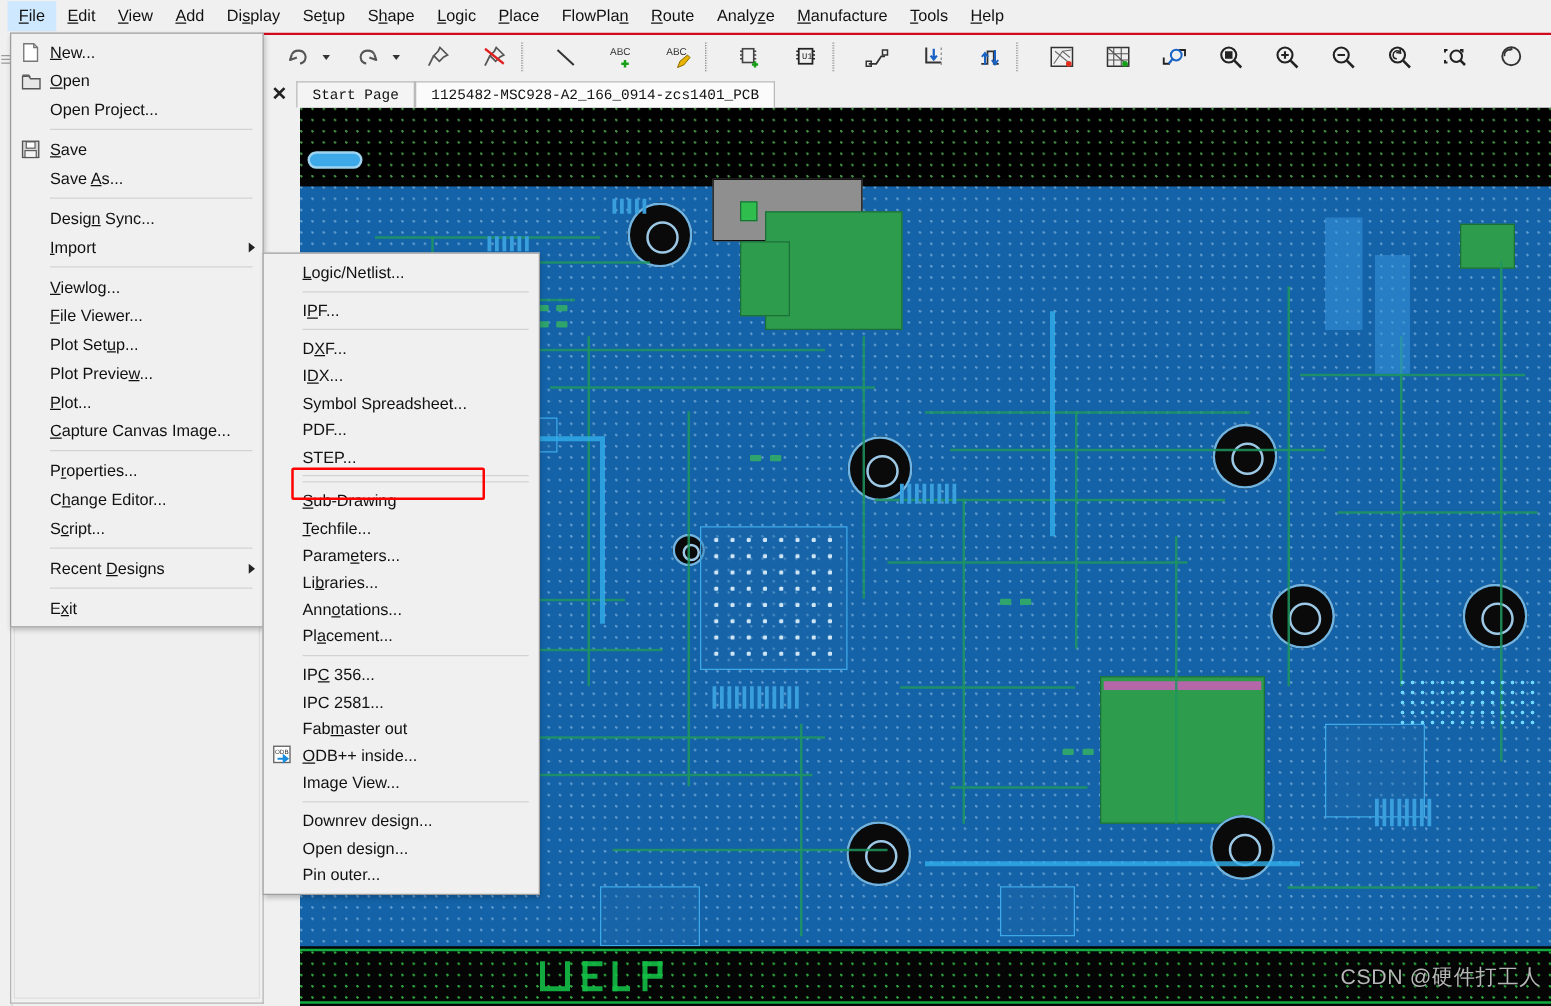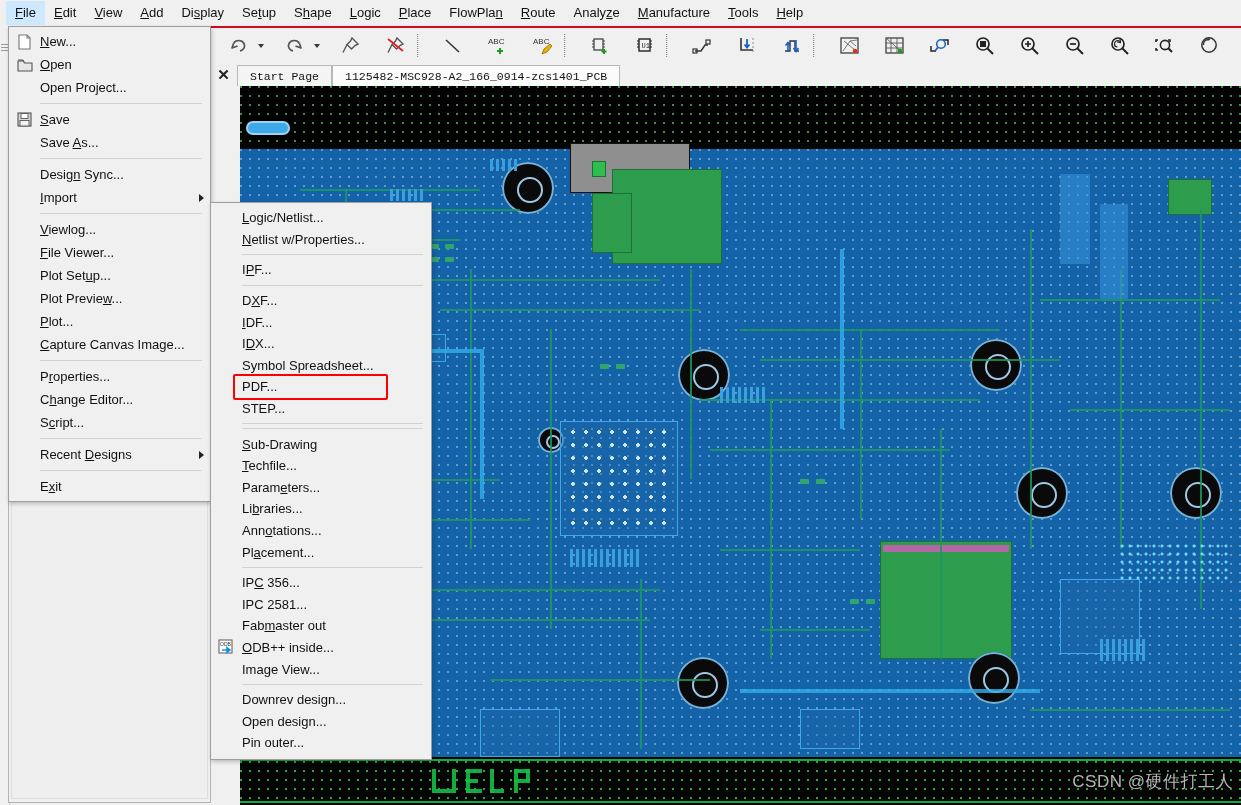--- a/index.html
+++ b/index.html
@@ -851,40 +851,30 @@
         <div style="width: 18px;"></div>
       </div>
     </div>
 
   <div id="submenu">
       <div class="mrow">
         <div class="micon"></div>
         <div class="mlabel"><u class="akey">L</u>ogic/Netlist...</div>
         <div style="width: 18px;"></div>
       </div>
-      <div class="mrow">
-        <div class="micon"></div>
-        <div class="mlabel"><u class="akey">N</u>etlist w/Properties...</div>
-        <div style="width: 18px;"></div>
-      </div>
       <div class="msep"></div>
       <div class="mrow">
         <div class="micon"></div>
         <div class="mlabel">I<u class="akey">P</u>F...</div>
         <div style="width: 18px;"></div>
       </div>
       <div class="msep"></div>
       <div class="mrow">
         <div class="micon"></div>
         <div class="mlabel">D<u class="akey">X</u>F...</div>
-        <div style="width: 18px;"></div>
-      </div>
-      <div class="mrow">
-        <div class="micon"></div>
-        <div class="mlabel"><u class="akey">I</u>DF...</div>
         <div style="width: 18px;"></div>
       </div>
       <div class="mrow">
         <div class="micon"></div>
         <div class="mlabel">I<u class="akey">D</u>X...</div>
         <div style="width: 18px;"></div>
       </div>
       <div class="mrow">
         <div class="micon"></div>
         <div class="mlabel">Symbol Spreadsheet...</div>

